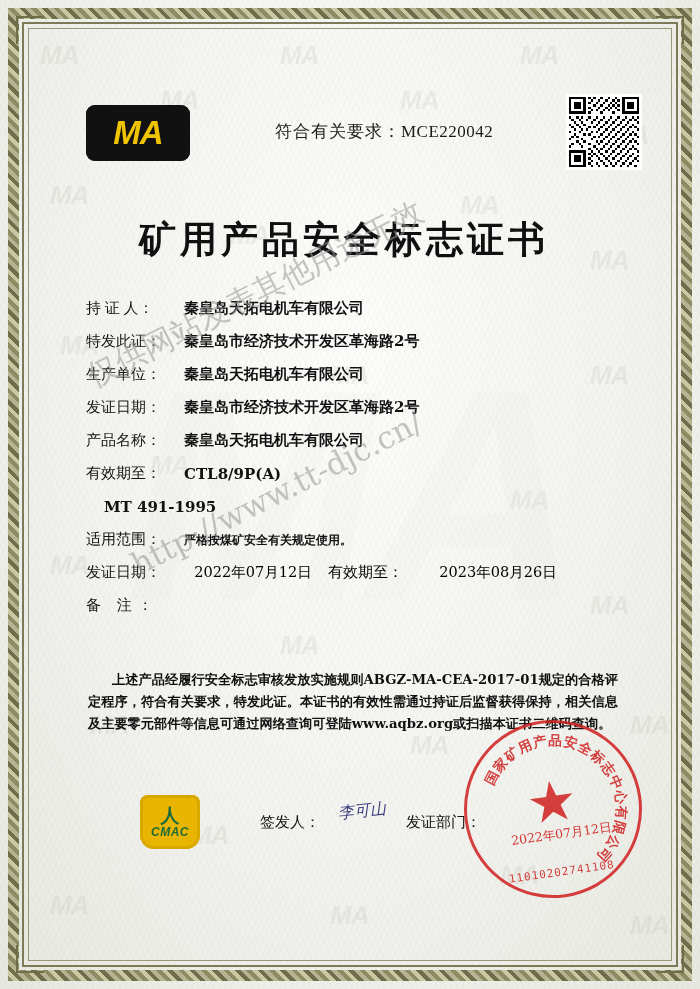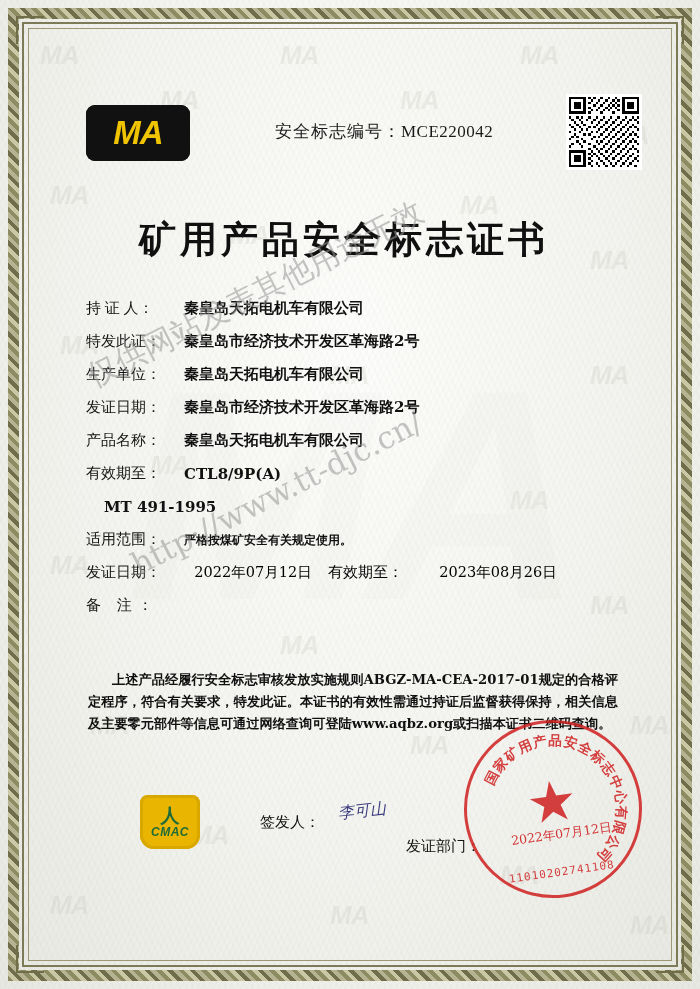--- a/index.html
+++ b/index.html
@@ -179,21 +179,21 @@
   .signer-val{
     position:absolute;left:250px;top:6px;
     font-family:"DejaVu Sans", sans-serif;
     font-size:16px;color:#1a1a6a;
     font-style:italic;
     transform:rotate(-6deg);
     opacity:.85;
   }
   .dept-lbl{
     position:absolute;left:318px;top:18px;
-    font-family:"DejaVu Serif", serif;font-size:15px;color:#111;margin-top:24px;
+    font-family:"DejaVu Serif", serif;font-size:15px;color:#111;
   }
 
   
   .seal{
     position:absolute;right:28px;top:690px;
     width:172px;height:172px;
     border-radius:50%;
     border:3px solid #cf2020;
     color:#cf2020;
     opacity:.85;
@@ -284,21 +284,21 @@
     <span style="left:600px;top:880px;">MA</span>
   </div>
 
   <div class="content">
 
     <div class="ma-logo">
       <span>MA</span>
     </div>
 
     <div class="cert-no">
-      <span>安全标志编号：</span><span class="num">MCE220042</span>
+      <span>符合有关要求：</span><span class="num">MCE220042</span>
     </div>
 
     <div class="qr">
       <svg width="70" height="70" viewBox="0 0 29 29" shape-rendering="crispEdges">
         <rect width="29" height="29" fill="#fff"></rect>
         <g fill="#000">
           <rect x="0" y="0" width="7" height="1"></rect>
             <rect x="0" y="6" width="7" height="1"></rect>
           <rect x="0" y="0" width="1" height="7"></rect>
             <rect x="6" y="0" width="1" height="7"></rect>

